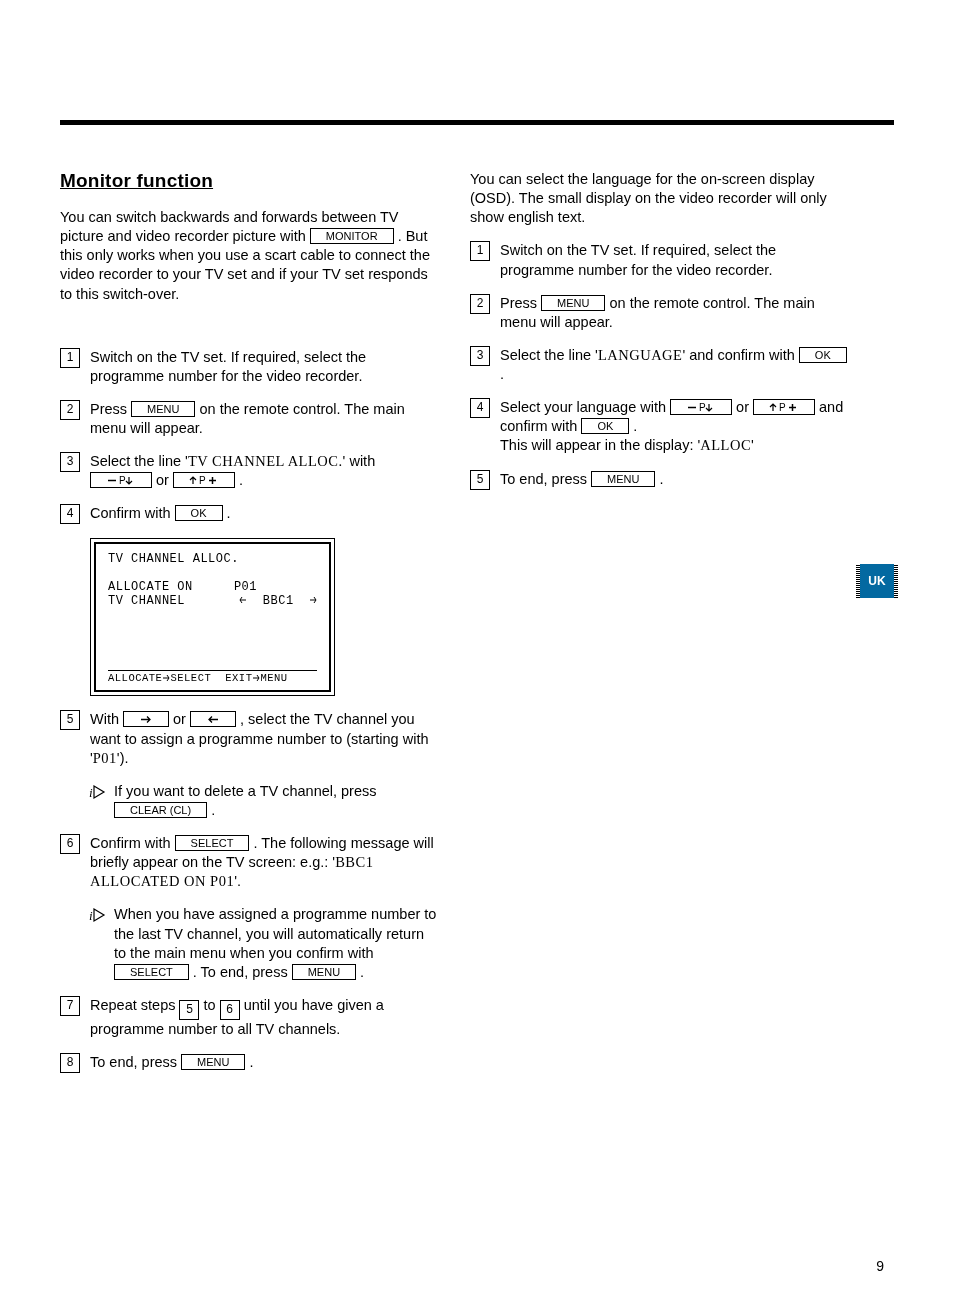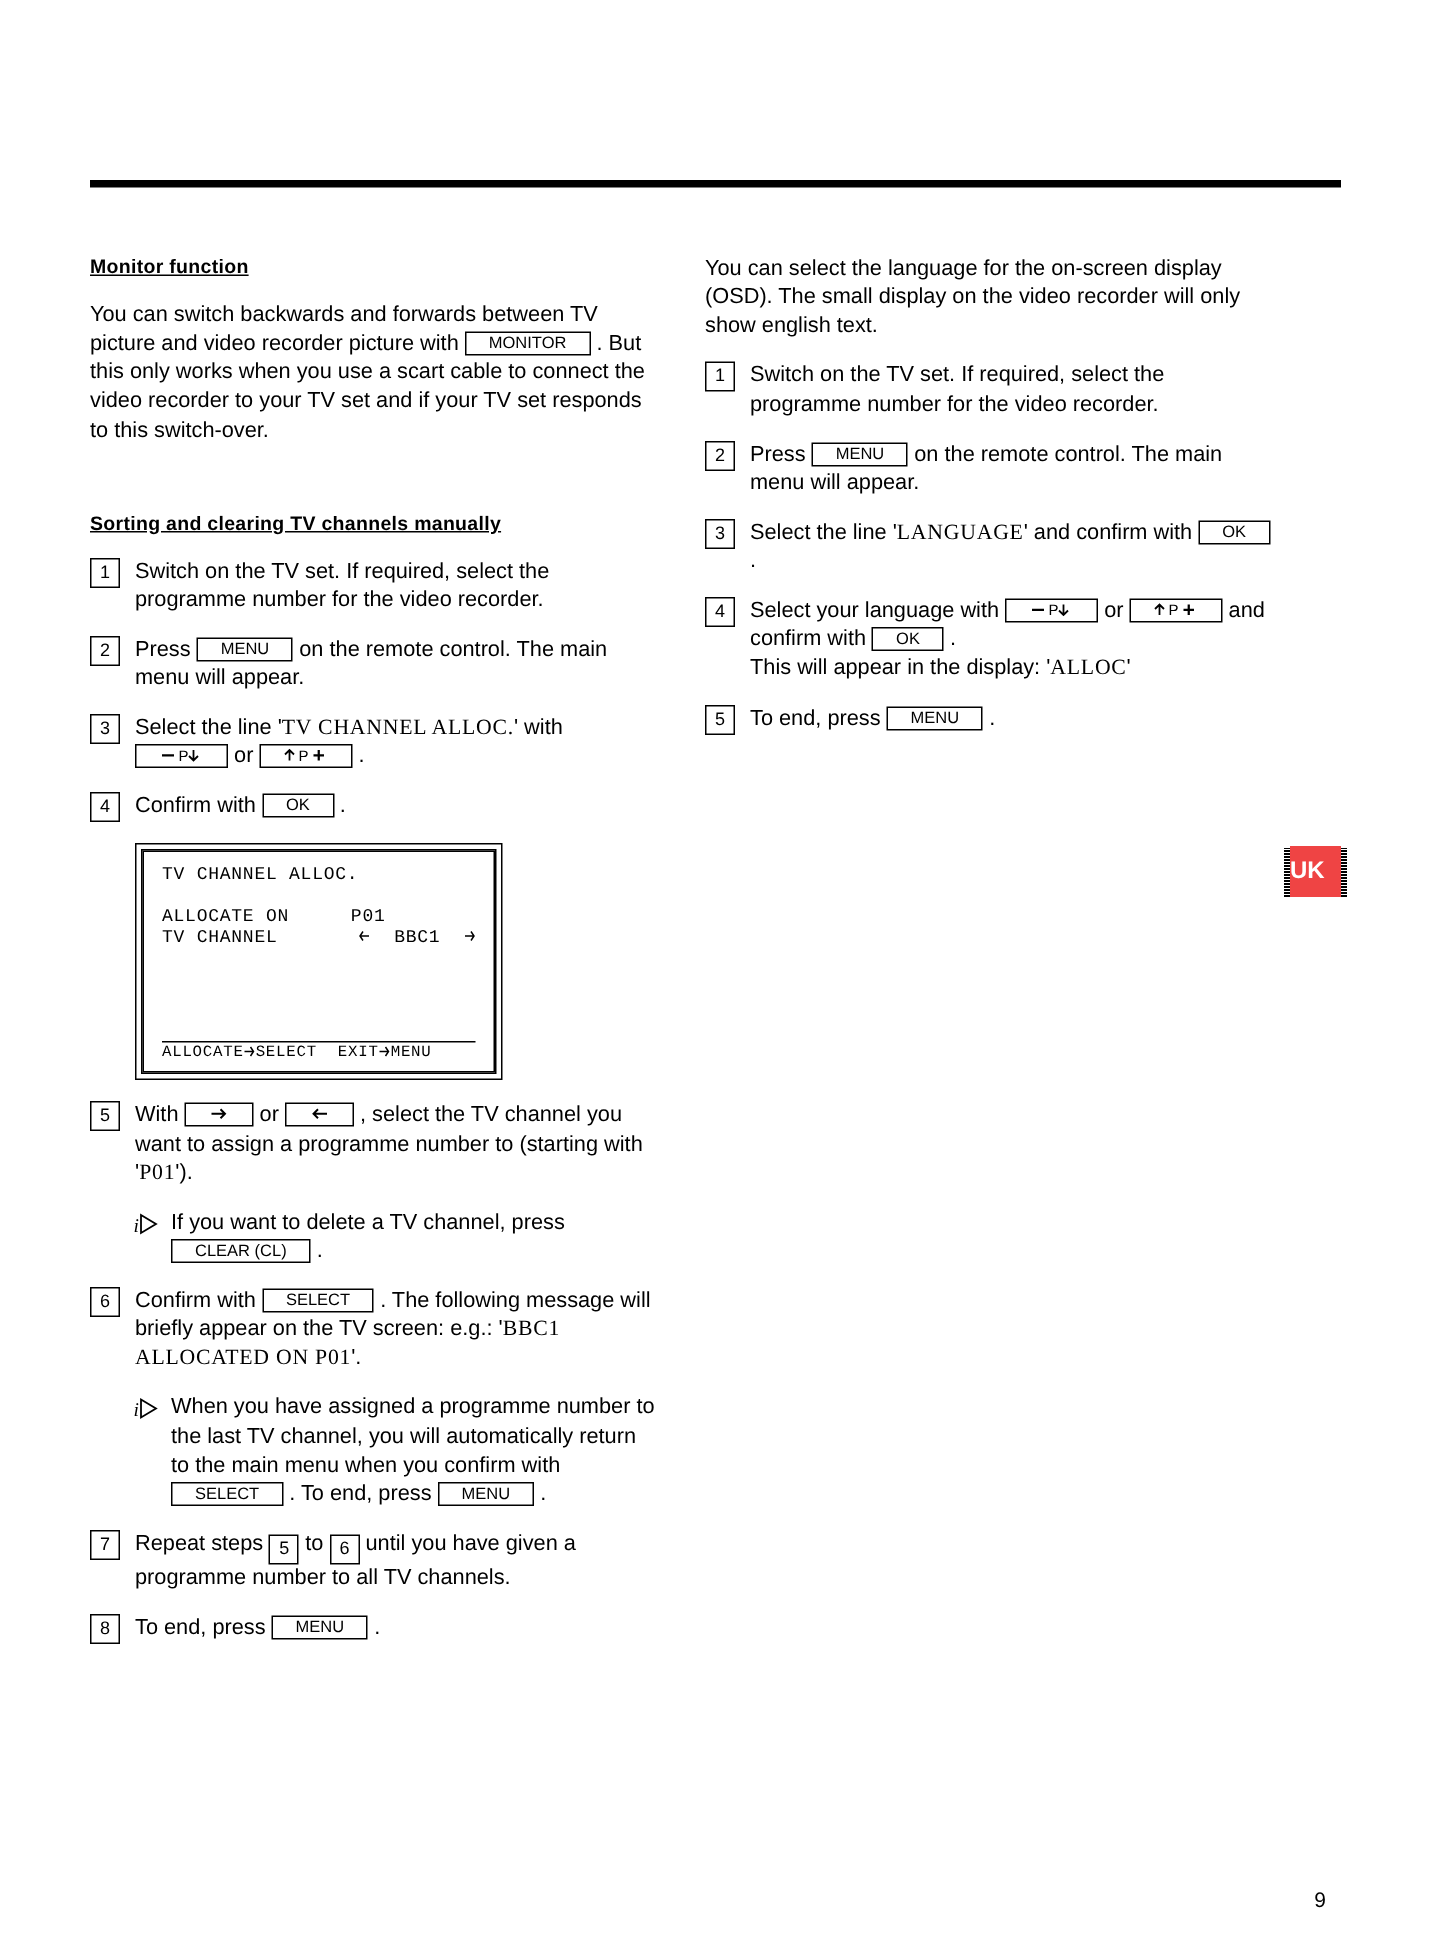--- a/index.html
+++ b/index.html
@@ -1,60 +1,59 @@
 <!DOCTYPE html>
 <html><head>
 <meta charset="utf-8">
 <style>
   body{margin:0;background:#fff;font-family:Helvetica,Arial,sans-serif;color:#000}
   .page{width:954px;height:1302px;position:relative;margin:0 auto;box-sizing:border-box;padding:120px 60px 0 60px}
   .rule{position:absolute;left:60px;top:120px;width:834px;height:5px;background:#000}
   .cols{display:flex;gap:30px;margin-top:50px}
   .col{width:380px}
-  h2{font-size:13px;font-weight:bold;text-decoration:underline;margin:0 0 16px 0;letter-spacing:.2px}
+  h2{font-size:19px;font-weight:bold;text-decoration:underline;margin:0 0 16px 0;letter-spacing:.2px}
   p{font-size:14.5px;line-height:1.32;margin:0 0 14px 0}
   .spacer{height:30px}
   .step{display:flex;gap:10px;margin:0 0 14px 0}
   .num{flex:0 0 auto;width:18px;height:18px;border:1.4px solid #000;text-align:center;font-size:12px;line-height:17px;font-family:Helvetica,Arial,sans-serif}
   .body{flex:1;font-size:14.5px;line-height:1.32}
   .btn{display:inline-block;border:1px solid #000;padding:0 15px;font-size:11px;font-family:Helvetica,Arial,sans-serif;line-height:14px;vertical-align:1px}
   .btn svg{vertical-align:-1px}
   .note{display:flex;gap:8px;margin:4px 0 14px 28px}
   .note-ico{flex:0 0 auto;margin-top:2px}
   .note-body{flex:1;font-size:14.5px;line-height:1.32}
   .mono{font-family:Liberation Serif, serif;letter-spacing:.5px}
   .osd{width:245px;margin:6px 0 14px 30px;font-family:"Courier New",monospace;font-size:12px;letter-spacing:.5px}
   .osd-outer{border:1px solid #000;padding:3px;background:#fff}
   .osd-mid{border:1px solid #000;padding:0}
   .osd-in{border:1px solid #000;padding:8px 12px;min-height:130px;position:relative}
   .osd-title{margin-bottom:14px}
   .osd-row{display:flex;justify-content:space-between}
   .osd-foot{position:absolute;bottom:6px;left:12px;right:12px;border-top:1px solid #000;padding-top:1px;font-size:10.5px;display:flex;gap:14px}
-  .uk{position:absolute;right:60px;top:564px;width:34px;height:34px;background:#ef4444;color:#fff;font-weight:bold;font-size:16px;font-family:Helvetica,Arial,sans-serif;line-height:34px}
+  .uk{position:absolute;right:60px;top:564px;width:34px;height:34px;background:#0369a1;color:#fff;font-weight:bold;font-size:12px;font-family:Helvetica,Arial,sans-serif;text-align:center;line-height:34px}
   .uk::before,.uk::after{content:"";position:absolute;top:0;bottom:0;width:4px;background:repeating-linear-gradient(0deg,#000,#000 1px,#fff 1px,#fff 2px)}
   .uk::before{left:-4px}.uk::after{right:-4px}
   .pg{position:absolute;right:70px;bottom:28px;font-size:14px}
 </style>
 </head>
 <body>
 
 <div class="page">
   <div class="rule"></div>
   <div class="uk">UK</div>
 
   <div class="cols">
 
     <div class="col">
       <h2>Monitor function</h2>
       <p>
         <span>You can switch backwards and forwards between TV picture and video recorder picture with </span><span class="btn">MONITOR</span><span> . But this only works when you use a scart cable to connect the video recorder to your TV set and if your TV set responds to this switch-over.</span>
       </p>
 
       <div class="spacer"></div>
-      <h2>Sorting and clearing TV channels manually</h2>
 
       <div class="step">
         <div class="num">1</div>
         <div class="body">Switch on the TV set. If required, select the programme number for the video recorder.</div>
       </div>
 
       <div class="step">
         <div class="num">2</div>
         <div class="body">
           <span>Press </span><span class="btn">MENU</span><span> on the remote control. The main menu will appear.</span>

